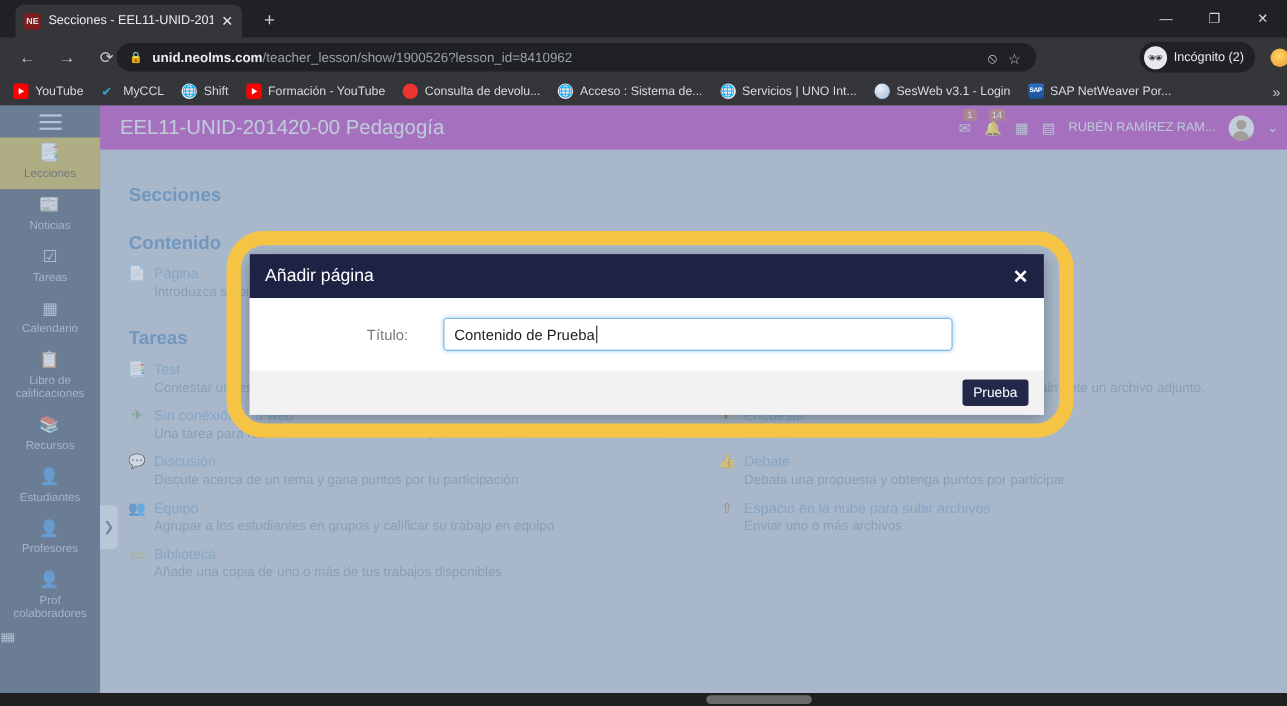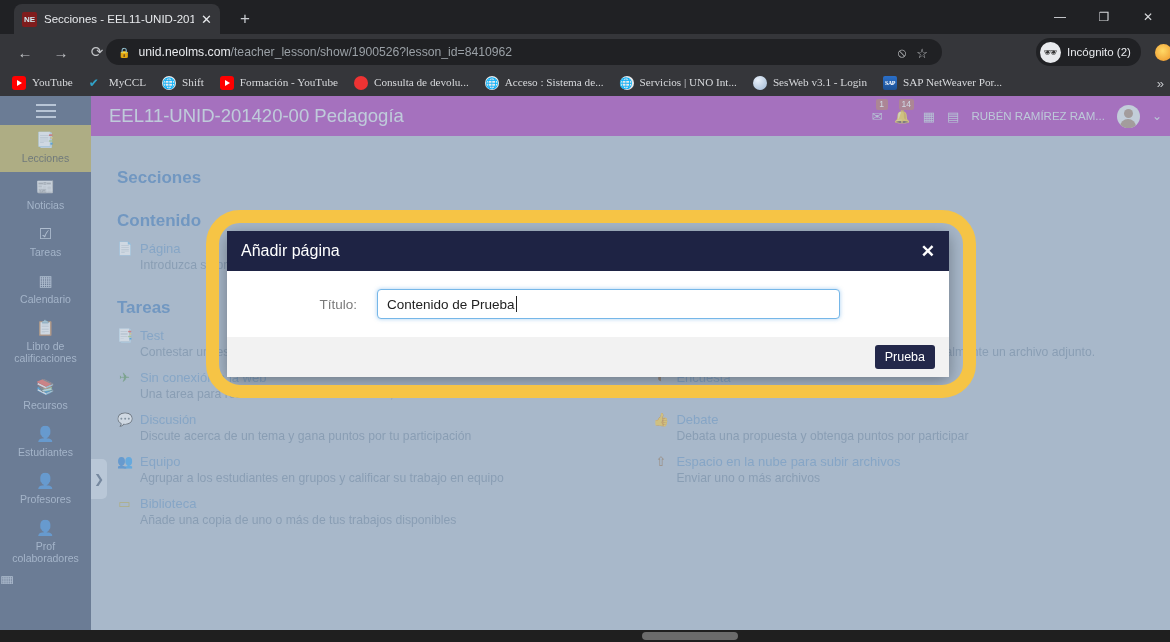--- a/index.html
+++ b/index.html
@@ -52,21 +52,21 @@
     font-size: 15px; display: flex; align-items: center; justify-content: center;
   }
   .nav-btn.first { margin-left: 10px; }
   .omnibox {
     position: absolute; left: 106px; top: 5px; width: 836px; height: 26px;
     background: #202124; border-radius: 14px;
     display: flex; align-items: center; padding: 0 12px; gap: 8px;
   }
   .lock-ico { color: #c3c5c8; font-size: 10px; }
   .url { font-size: 12.2px; white-space: nowrap; overflow: hidden; }
-  .url .host { color: #e8eaed; }
+  .url .host { color: #e8eaed; font-weight: bold; }
   .url .path { color: #9aa0a6; }
   .omni-right {
     position: absolute; right: 14px; top: 6px; display: flex;
     align-items: center; gap: 10px;
   }
   .omni-ic { color: #c3c5c8; font-size: 13px; }
   .incognito-pill {
     position: absolute; left: 1036px; top: 38px; height: 28px;
     background: #202124; border-radius: 14px; display: flex;
     align-items: center; gap: 6px; padding: 0 10px 0 4px;
@@ -80,21 +80,21 @@
   .ext-dot {
     position: absolute; left: 1155px; top: 44px; width: 17px; height: 17px;
     border-radius: 50%;
     background: radial-gradient(circle at 45% 40%, #ffd966 0%, #f2a73b 70%, #d88b20 100%);
   }
 
   .bookmarks {
     position: absolute; left: 0; top: 70px; width: 1170px; height: 26px;
     background: #35363a; display: flex; align-items: center; padding-left: 12px;
   }
-  .bm { display: flex; align-items: flex-start; gap: 6px; margin-right: 16px; font-family: Liberation Serif, serif; }
+  .bm { display: flex; align-items: center; gap: 6px; margin-right: 16px; }
   .bm-label { color: #d8dadd; font-size: 11.2px; white-space: nowrap; }
   .bm-ic { width: 14px; height: 14px; flex: none; position: relative; }
   .ic-youtube {
     background: #ff0000; border-radius: 3px;
   }
   .ic-youtube::after {
     content: ""; position: absolute; left: 5px; top: 3.5px;
     border-left: 5px solid #fff; border-top: 3.5px solid transparent;
     border-bottom: 3.5px solid transparent;
   }
@@ -246,21 +246,21 @@
     z-index: 20;
   }
   .modal-header {
     height: 40px; background: #1e2344; display: flex; align-items: center;
     padding: 0 14px; justify-content: space-between;
   }
   .modal-title { color: #ffffff; font-size: 16px; }
   .modal-close { color: #ffffff; font-size: 17px; font-weight: bold; }
   .modal-body {
     background: #ffffff; height: 66px; display: flex; align-items: center;
-    padding-left: 30px; gap: 20px;
+    padding-left: 44px; gap: 32px;
   }
   .modal-label {
     color: #7a7a7a; font-size: 13.5px; width: 100px; text-align: right;
   }
   .modal-input {
     width: 463px; height: 30px; border: 1px solid #76b7e8; border-radius: 4px;
     box-shadow: 0 0 4px rgba(100,170,230,0.55);
     display: flex; align-items: center; padding: 0 9px;
     font-size: 13.5px; color: #222; background: #fff; position: relative;
   }

